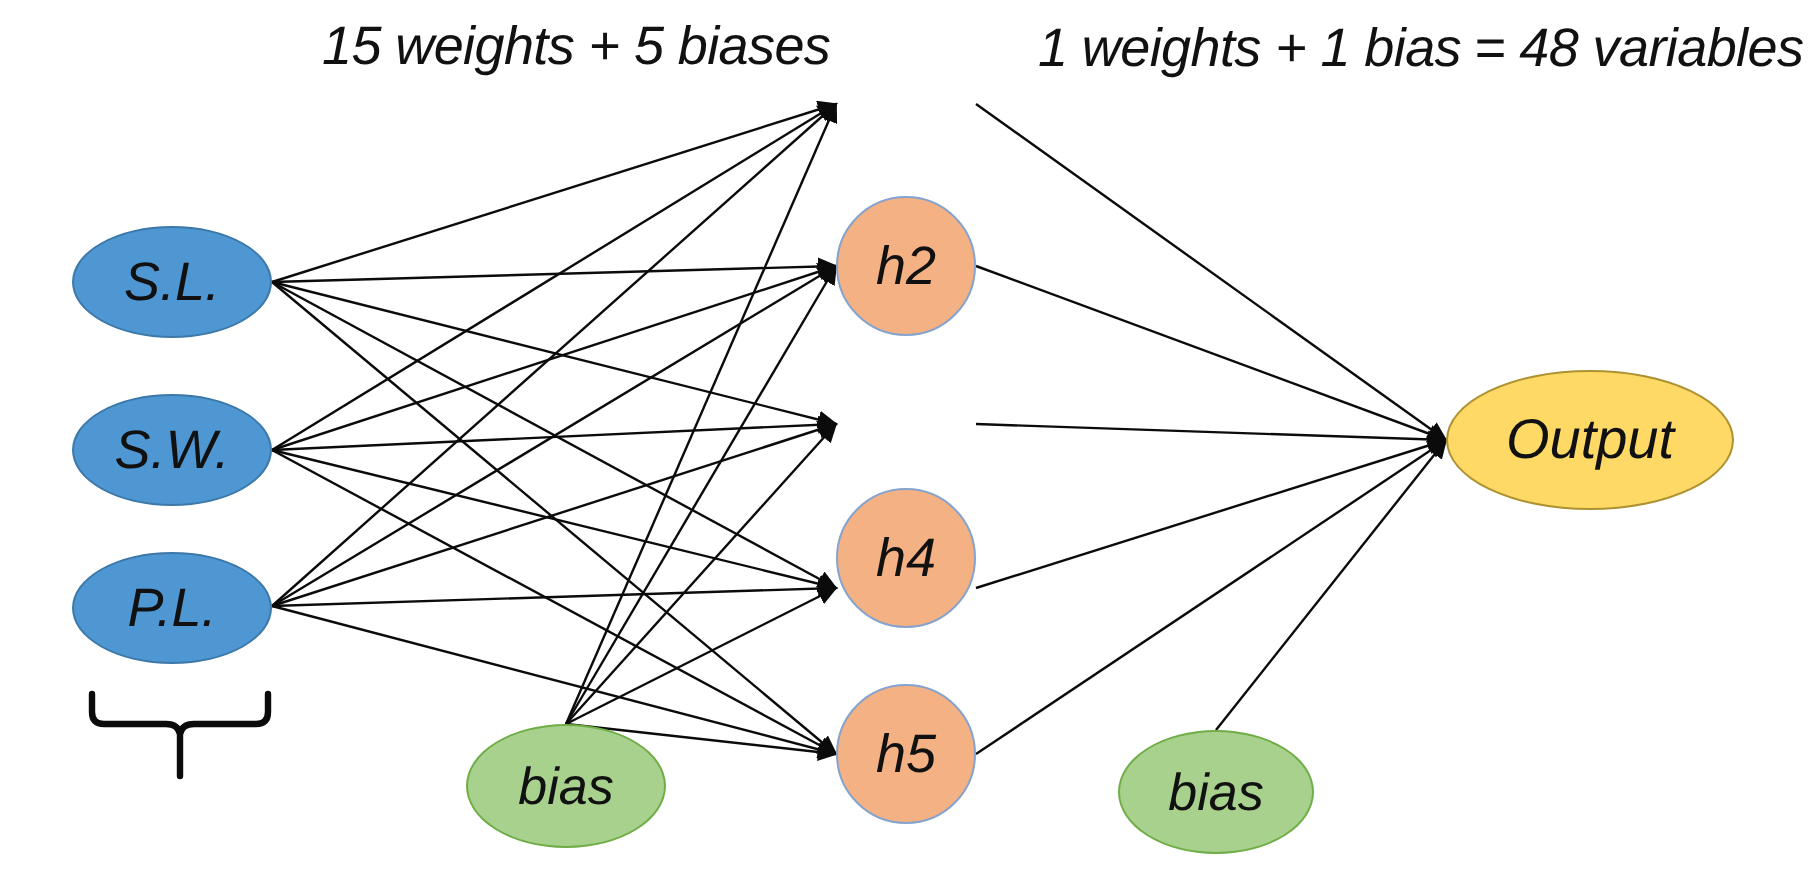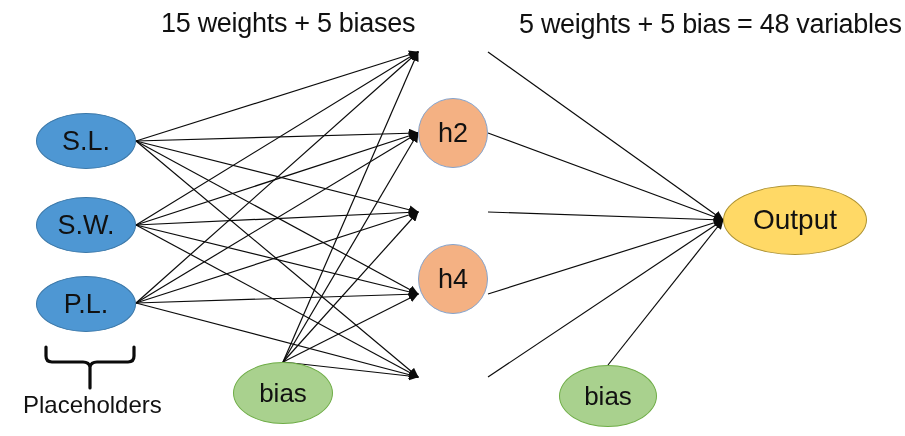--- a/index.html
+++ b/index.html
@@ -4,21 +4,21 @@
 <style>
   html, body { margin: 0; padding: 0; }
   body {
     width: 905px; height: 436px;
     background: #ffffff;
     font-family: "Liberation Sans", sans-serif;
     position: relative;
     overflow: hidden;
     color: #111;
   }
-  #stage { position: absolute; inset: 0; width: 753px; height: 436px; }
+  #stage { position: absolute; inset: 0; width: 753px; height: 436px; font-style: italic; }
   #edges-svg { position: absolute; left: 0; top: 0; width: 905px; height: 436px; z-index: 1; }
   .node {
     position: absolute;
     display: flex; align-items: center; justify-content: center;
     box-sizing: border-box;
     z-index: 2;
     text-align: center;
     line-height: 1;
   }
   .node span { display: block; }
@@ -95,40 +95,42 @@
         <line x1="488" y1="133" x2="723" y2="220" stroke="#0b0b0b" stroke-width="1.2" marker-end="url(#arrow)"></line>
         <line x1="488" y1="212" x2="723" y2="220" stroke="#0b0b0b" stroke-width="1.2" marker-end="url(#arrow)"></line>
         <line x1="488" y1="294" x2="723" y2="220" stroke="#0b0b0b" stroke-width="1.2" marker-end="url(#arrow)"></line>
         <line x1="488" y1="377" x2="723" y2="220" stroke="#0b0b0b" stroke-width="1.2" marker-end="url(#arrow)"></line>
         <line x1="608" y1="365" x2="723" y2="220" stroke="#0b0b0b" stroke-width="1.2" marker-end="url(#arrow)"></line>
       </g>
     <path id="brace" d="M46,347 L46,356 Q46,362 52,362 L83,362 Q89,362 90,367 Q91,362 97,362 L128,362 Q134,362 134,356 L134,347 M90,367 L90,388" fill="none" stroke="#0b0b0b" stroke-width="3.2" stroke-linecap="round" stroke-linejoin="round"></path>
   </svg>
 
   <div class="annotation" id="hidden-params" style="left:161px; top:9px;">15 weights + 5 biases</div>
-  <div class="annotation" id="output-params" style="left:519px; top:10px;">5 weights + 5 bias</div>
+  <div class="annotation" id="output-params" style="left:519px; top:10px;">1 weights + 1 bias</div>
   <div class="annotation" id="total-vars" style="left:737px; top:10px;">= 48 variables</div>
-  <div class="annotation" id="placeholders-label" style="left:23px; top:391px;">Placeholders</div>
 
   <div class="node input-node" style="left:36px; top:197px; width:100px; height:56px;">
     <span>S.W.</span>
   </div>
   <div class="node input-node" style="left:36px; top:113px; width:100px; height:56px;">
     <span>S.L.</span>
   </div>
   <div class="node input-node" style="left:36px; top:276px; width:100px; height:56px;">
     <span>P.L.</span>
   </div>
 
   <div class="node hidden-node" style="left:418px; top:98px; width:70px; height:70px;">
     <span>h2</span>
   </div>
   <div class="node hidden-node" style="left:418px; top:244px; width:70px; height:70px;">
     <span>h4</span>
   </div>
+  <div class="node hidden-node" style="left:418px; top:342px; width:70px; height:70px;">
+    <span>h5</span>
+  </div>
 
   <div class="node bias-node" style="left:233px; top:362px; width:100px; height:62px;">
     <span>bias</span>
   </div>
   <div class="node bias-node" style="left:559px; top:365px; width:98px; height:62px;">
     <span>bias</span>
   </div>
 
   <div class="node output-node" style="left:723px; top:185px; width:144px; height:70px;justify-content:center;">
     <span>Output</span>

